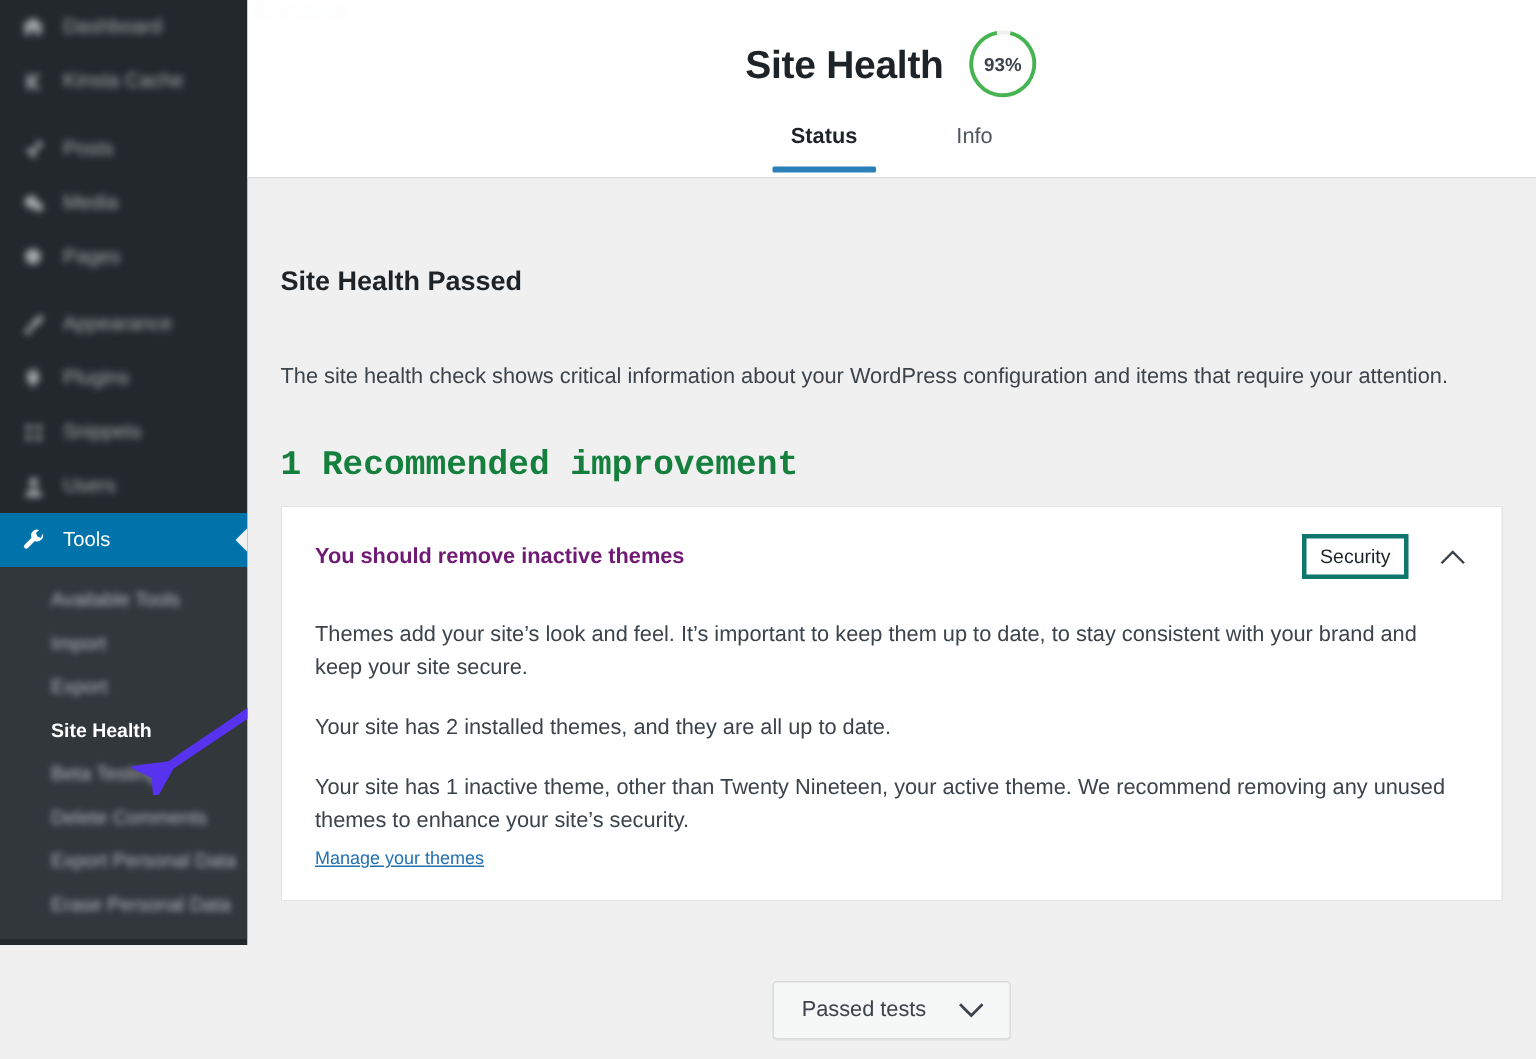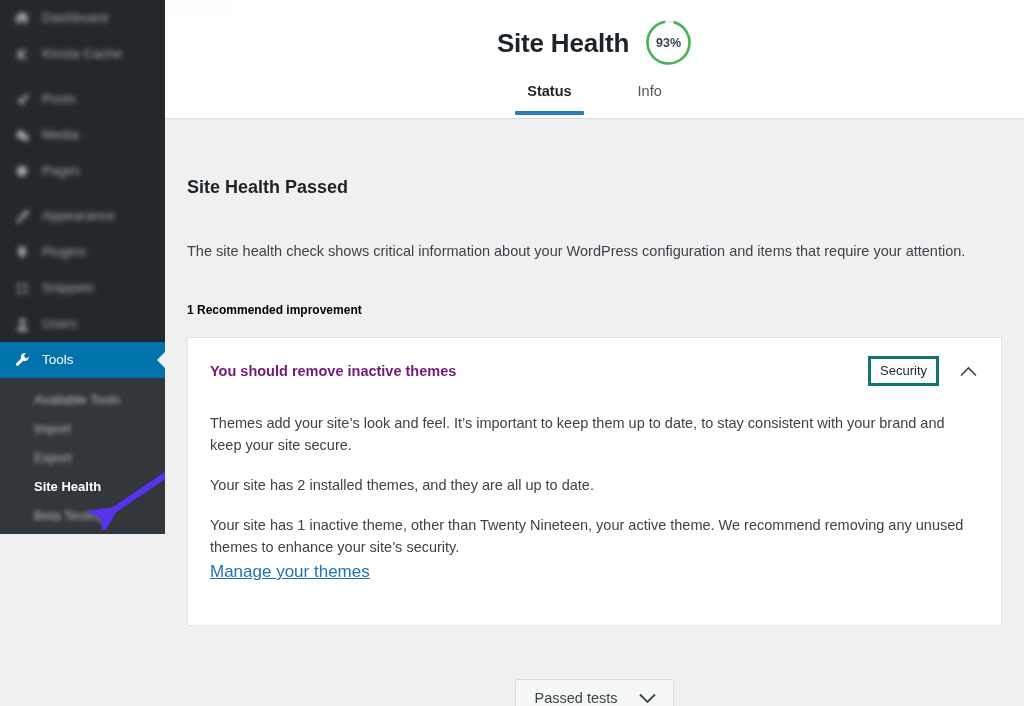--- a/index.html
+++ b/index.html
@@ -16,21 +16,21 @@
     position: relative;
     width: 1024px; height: 706px;
     display: flex;
     background: #f0f0f1;
   }
 
   
   .sidebar {
     width: 165px;
     min-width: 165px;
-    height: 534px;
+    height: 630px;
     background: #23282d;
     position: relative;
     overflow: hidden;
     padding-top: 0;
   }
   .menu-group { padding: 0; }
   .menu-item {
     display: flex;
     align-items: center;
     height: 36px;
@@ -217,25 +217,26 @@
     margin: 56px 0 0 0;
     line-height: 24px;
   }
   .section-desc {
     font-size: 14.5px;
     color: #3c434a;
     line-height: 22px;
     margin: 41px 0 0 0;
   }
   .improvement-count {
-    font-size: 12px;
-    font-weight: bold;
-    color: #000000;
+    font-size: 23px;
+    font-weight: bold;
+    color: #15803d;
     margin: 36px 0 0 0;
     line-height: 24px;
+    font-family: Liberation Mono, monospace;
   }
 
   .issue-card {
     background: #fff;
     border: 1px solid #e5e5e5;
     margin-top: 15px;
     padding: 0;
   }
   .issue-header {
     display: flex;
@@ -261,32 +262,32 @@
   }
   .chev-btn {
     width: 22px;
     height: 22px;
     display: flex;
     align-items: center;
     justify-content: center;
     color: #3c434a;
   }
   .issue-body {
-    padding: 10px 22px 43px 22px;
+    padding: 10px 22px 18px 22px;
   }
   .issue-body p {
     font-size: 14.5px;
     color: #3c434a;
     line-height: 22px;
     margin: 0 0 18px 0;
   }
   .issue-body p:last-of-type { margin-bottom: 0; }
   .issue-link {
     display: inline-block;
-    font-size: 17px;
+    font-size: 12px;
     color: #2271b1;
     text-decoration: underline;
     line-height: 20px;
     margin-top: 4px;
   }
 
   .footer-area {
     display: flex;
     justify-content: center;
     padding: 53px 0 0 0;

